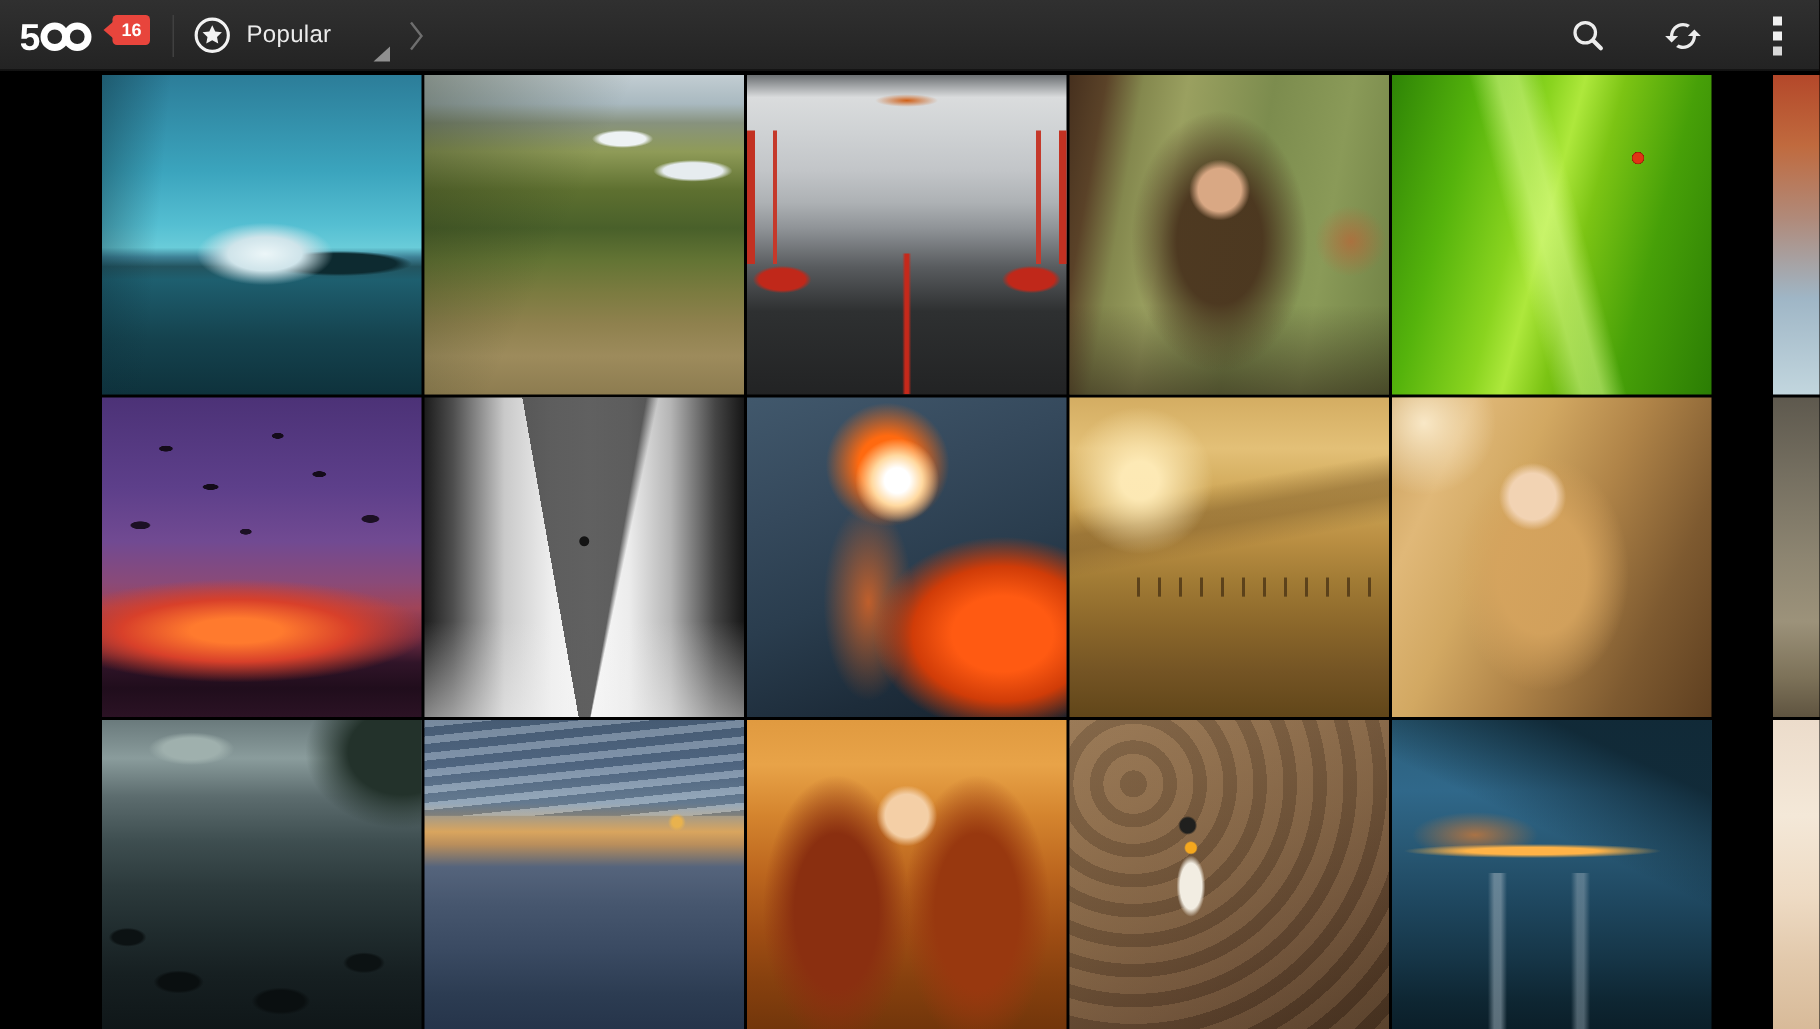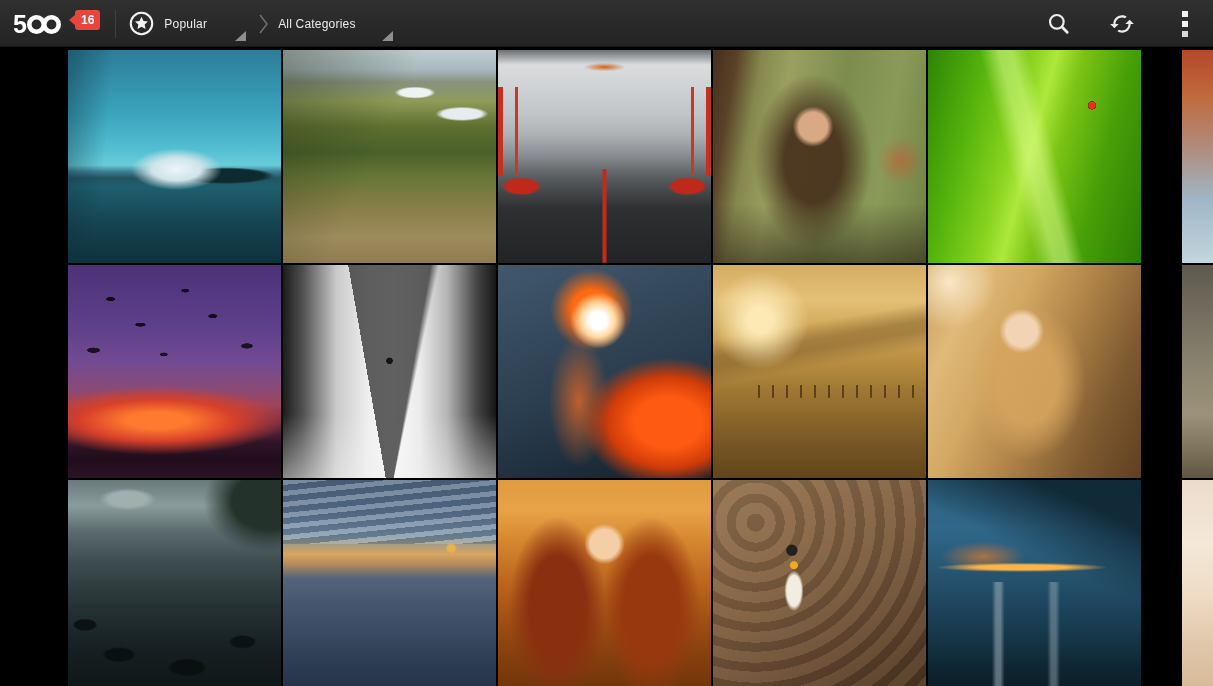--- a/index.html
+++ b/index.html
@@ -21,21 +21,21 @@
     color:#fff; font-size:12px; font-weight:bold; line-height:1;
     padding:4px 6px 4px 6px; border-radius:3px;
   }
   .badge::before {
     content:""; position:absolute; left:-6px; top:50%; transform:translateY(-50%);
     border-top:6px solid transparent; border-bottom:6px solid transparent;
     border-right:7px solid #e8453c;
   }
   .vdivider { width:1px; height:28px; background:#404040; margin-left:15px; }
   .bar-item { background:none; border:none; display:flex; align-items:center; height:47px; cursor:pointer; }
-  .bar-label { color:#ebebeb; font-size:12px; letter-spacing:.2px; }
+  .bar-label { color:#ebebeb; font-size:16px; letter-spacing:.2px; }
   .caret {
     width:0; height:0; align-self:flex-end; margin-bottom:6px;
     border-left:11px solid transparent; border-bottom:10px solid #8f8f8f;
   }
   .icon-btn { background:none; border:none; cursor:pointer; display:flex; align-items:center; justify-content:center; width:30px; height:40px; }
   .right-actions { margin-left:auto; display:flex; align-items:center; gap:33px; }
 
   
   .grid { margin:3px 0 0 68px; }
   .photo-row { display:flex; gap:2px; margin-bottom:2px; }
@@ -68,24 +68,20 @@
       <path d="M12 5.6l1.9 3.95 4.3.55-3.15 2.95.8 4.25L12 15.2l-3.85 2.1.8-4.25-3.15-2.95 4.3-.55z" fill="#f2f2f2"></path>
     </svg>
     <span class="bar-label" style="margin-left:10px;">Popular</span>
     <span class="caret" style="margin-left:28px;"></span>
   </button>
 
   <svg width="11" height="30" viewBox="0 0 11 30" style="margin-left:12px;" aria-hidden="true">
     <path d="M2 6 L9 15 L2 24" stroke="#6e6e6e" stroke-width="1.6" fill="none"></path>
   </svg>
 
-  <button class="bar-item" style="margin-left:9px;">
-    <span class="bar-label">All Categories</span>
-    <span class="caret" style="margin-left:26px;"></span>
-  </button>
 
   <div class="right-actions">
     <button class="icon-btn">
       <svg width="26" height="26" viewBox="0 0 24 24" aria-hidden="true">
         <circle cx="10" cy="10" r="6.3" fill="none" stroke="#ececec" stroke-width="2"></circle>
         <line x1="14.8" y1="14.8" x2="19.6" y2="19.6" stroke="#ececec" stroke-width="2.6" stroke-linecap="round"></line>
       </svg>
     </button>
     <button class="icon-btn">
       <svg width="26" height="26" viewBox="0 0 24 24" aria-hidden="true">

